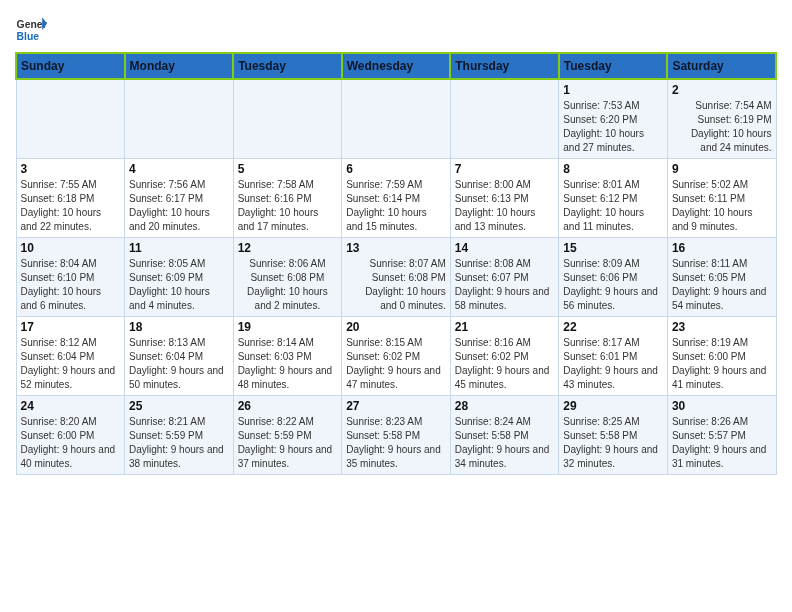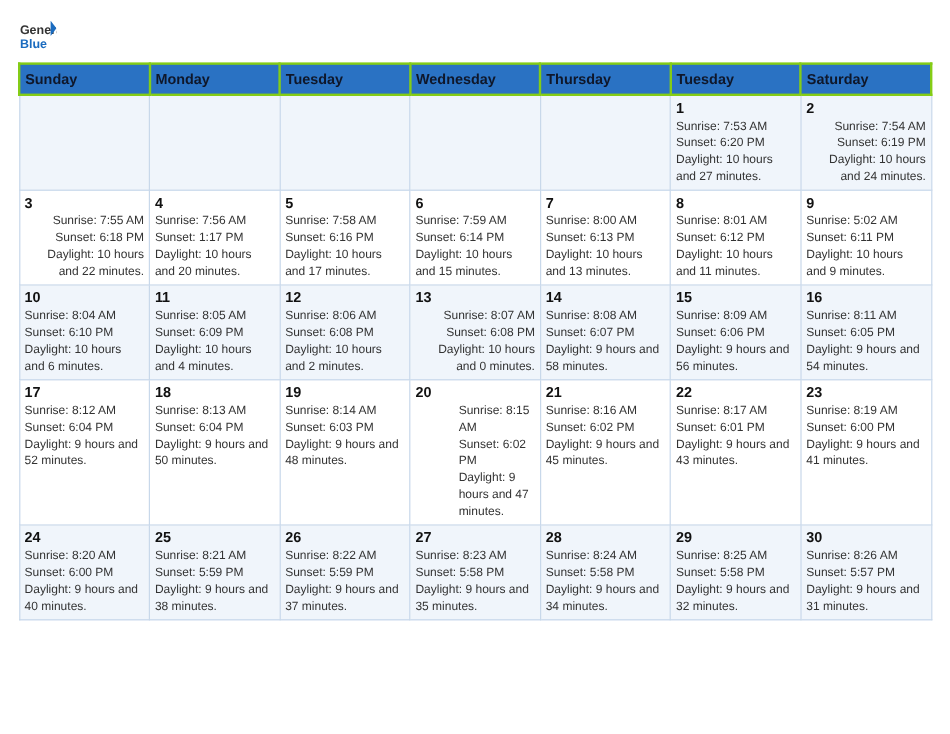--- a/index.html
+++ b/index.html
@@ -147,28 +147,28 @@
           <td>
             <span class="day-num">2</span>
             <div class="day-info" style="white-space: pre-line; text-align: right;">Sunrise: 7:54 AM
 Sunset: 6:19 PM
 Daylight: 10 hours and 24 minutes.</div>
           </td>
         </tr>
         <tr>
           <td>
             <span class="day-num">3</span>
-            <div class="day-info" style="white-space: pre-line; text-align: right;">Sunrise: 7:55 AM
+            <div class="day-info" style="white-space: pre-line;">Sunrise: 7:55 AM
 Sunset: 6:18 PM
 Daylight: 10 hours and 22 minutes.</div>
           </td>
           <td>
             <span class="day-num">4</span>
             <div class="day-info" style="white-space: pre-line;">Sunrise: 7:56 AM
-Sunset: 1:17 PM
+Sunset: 6:17 PM
 Daylight: 10 hours and 20 minutes.</div>
           </td>
           <td>
             <span class="day-num">5</span>
             <div class="day-info" style="white-space: pre-line;">Sunrise: 7:58 AM
 Sunset: 6:16 PM
 Daylight: 10 hours and 17 minutes.</div>
           </td>
           <td>
             <span class="day-num">6</span>
@@ -203,21 +203,21 @@
 Daylight: 10 hours and 6 minutes.</div>
           </td>
           <td>
             <span class="day-num">11</span>
             <div class="day-info" style="white-space: pre-line;">Sunrise: 8:05 AM
 Sunset: 6:09 PM
 Daylight: 10 hours and 4 minutes.</div>
           </td>
           <td>
             <span class="day-num">12</span>
-            <div class="day-info" style="white-space: pre-line;">Sunrise: 8:06 AM
+            <div class="day-info" style="white-space: pre-line; text-align: center;">Sunrise: 8:06 AM
 Sunset: 6:08 PM
 Daylight: 10 hours and 2 minutes.</div>
           </td>
           <td>
             <span class="day-num">13</span>
             <div class="day-info" style="white-space: pre-line; text-align: right;">Sunrise: 8:07 AM
 Sunset: 6:08 PM
 Daylight: 10 hours and 0 minutes.</div>
           </td>
           <td>
@@ -253,21 +253,21 @@
 Daylight: 9 hours and 50 minutes.</div>
           </td>
           <td>
             <span class="day-num">19</span>
             <div class="day-info" style="white-space: pre-line;">Sunrise: 8:14 AM
 Sunset: 6:03 PM
 Daylight: 9 hours and 48 minutes.</div>
           </td>
           <td>
             <span class="day-num">20</span>
-            <div class="day-info" style="white-space: pre-line; margin-left: 36px;">Sunrise: 8:15 AM
+            <div class="day-info" style="white-space: pre-line;">Sunrise: 8:15 AM
 Sunset: 6:02 PM
 Daylight: 9 hours and 47 minutes.</div>
           </td>
           <td>
             <span class="day-num">21</span>
             <div class="day-info" style="white-space: pre-line;">Sunrise: 8:16 AM
 Sunset: 6:02 PM
 Daylight: 9 hours and 45 minutes.</div>
           </td>
           <td>

